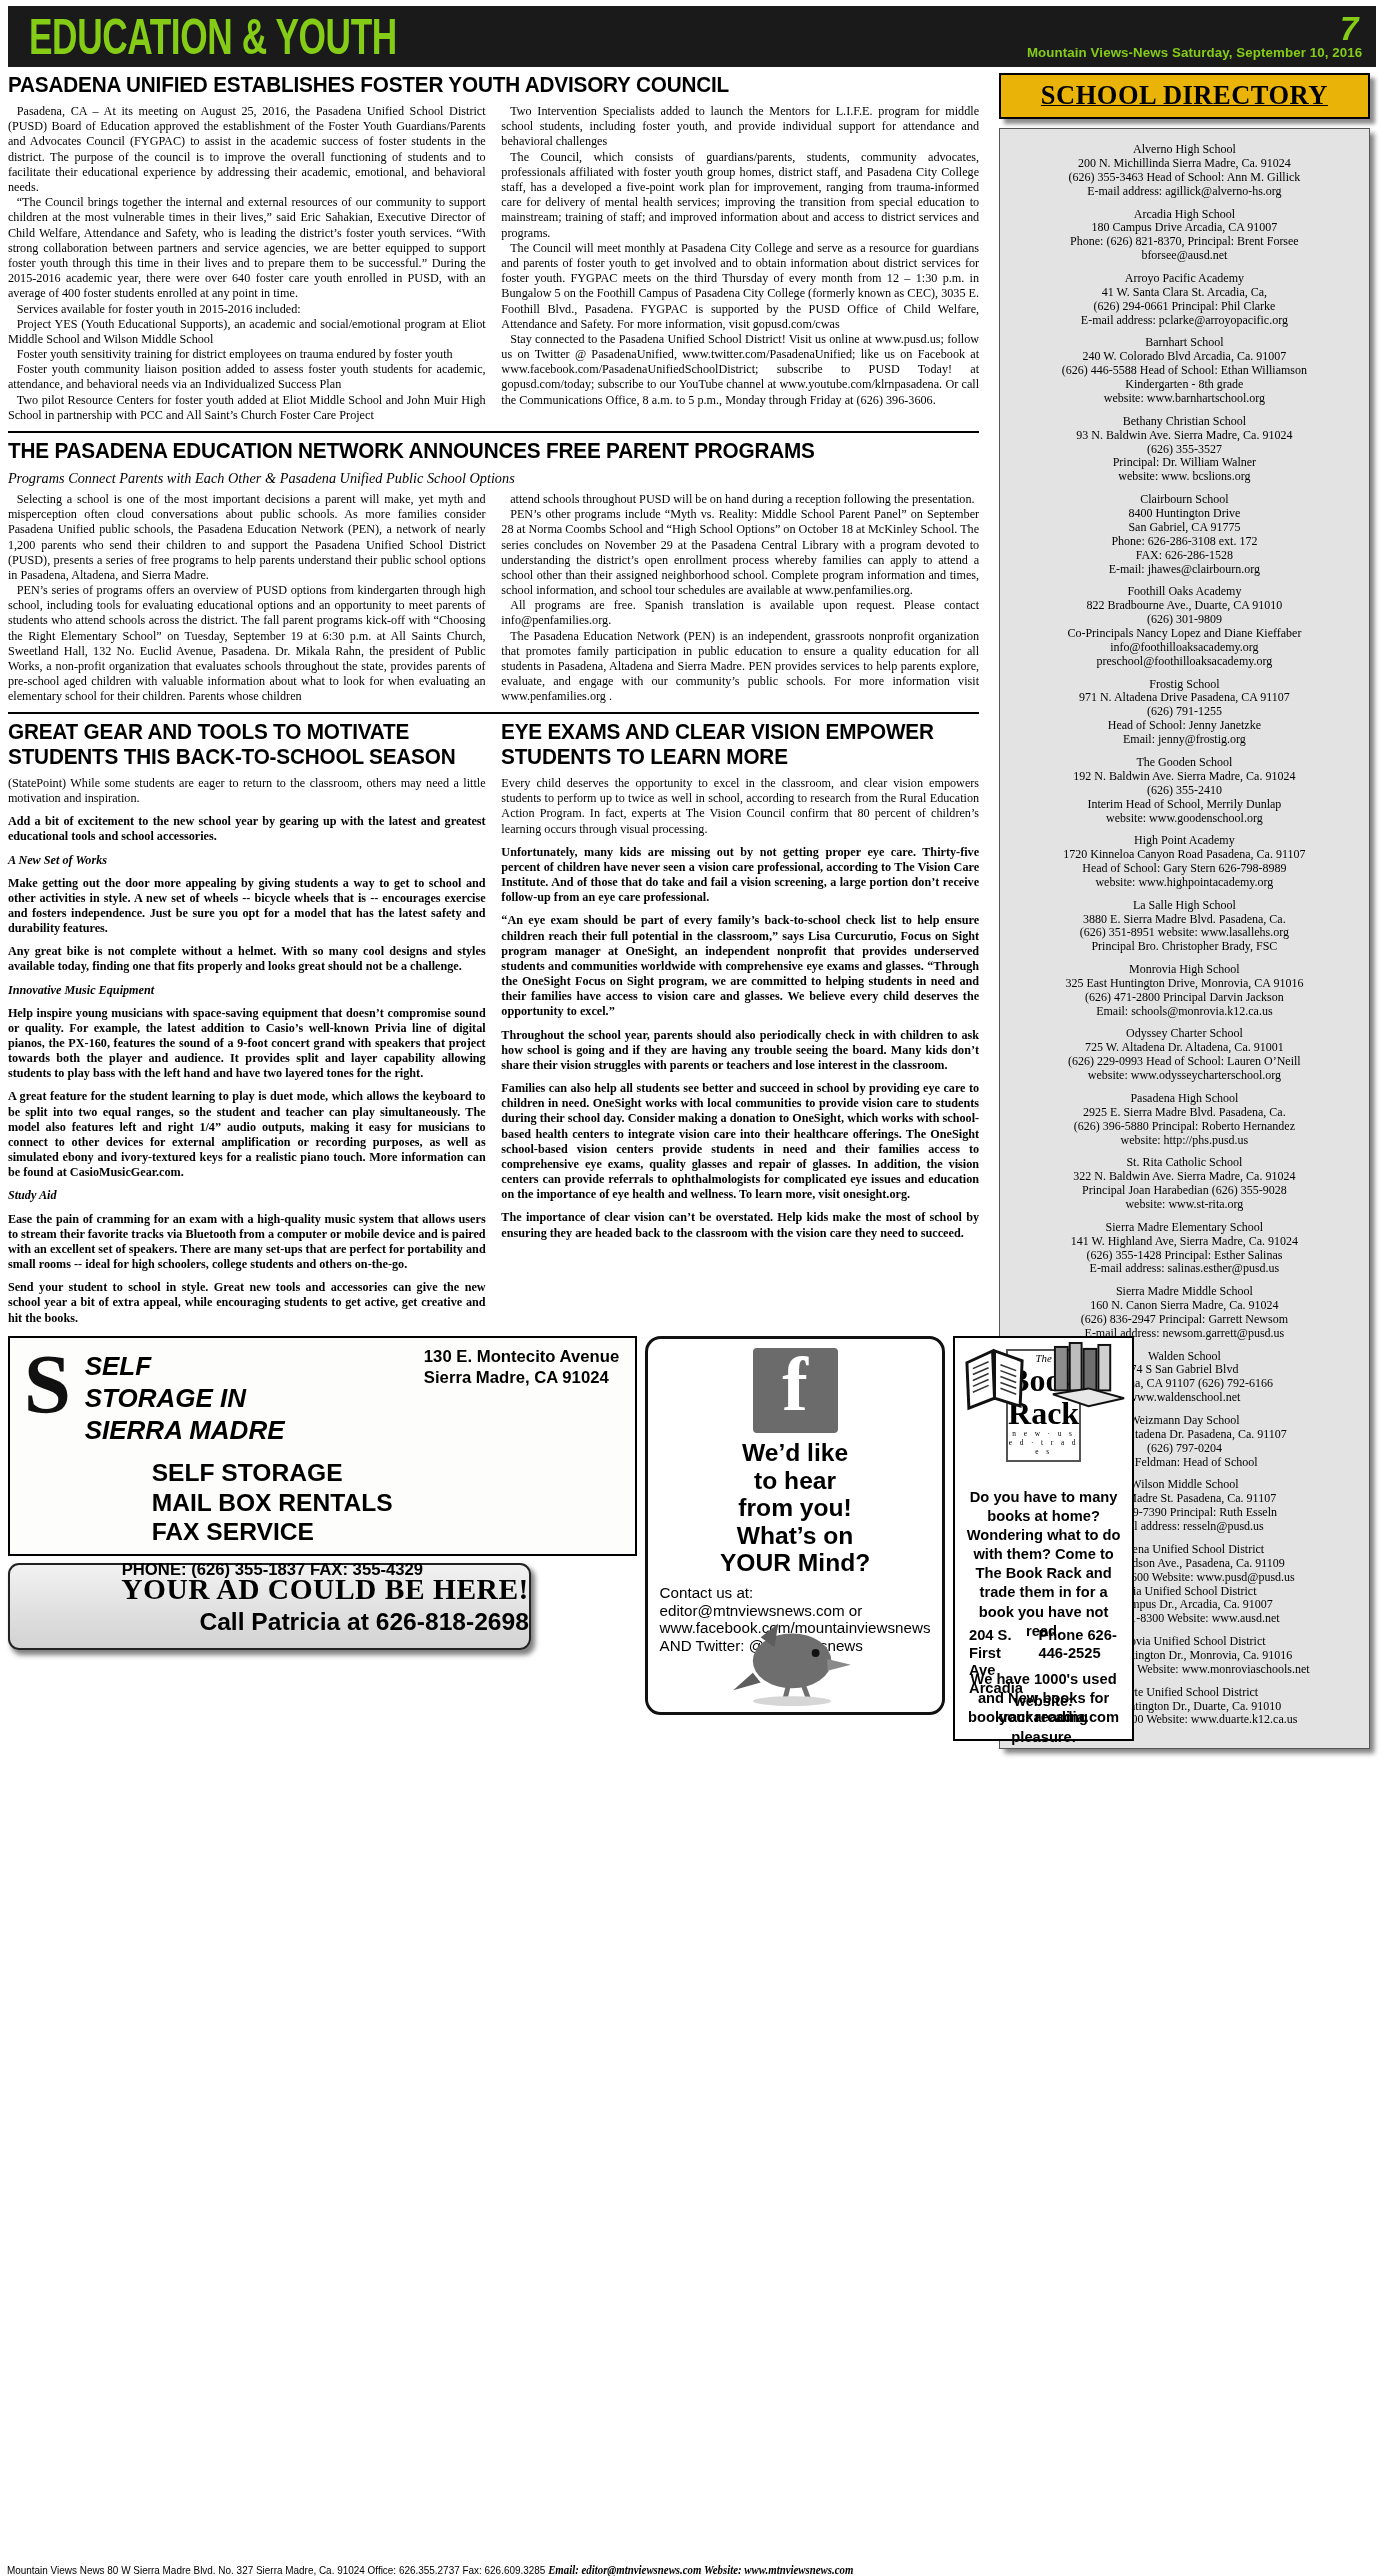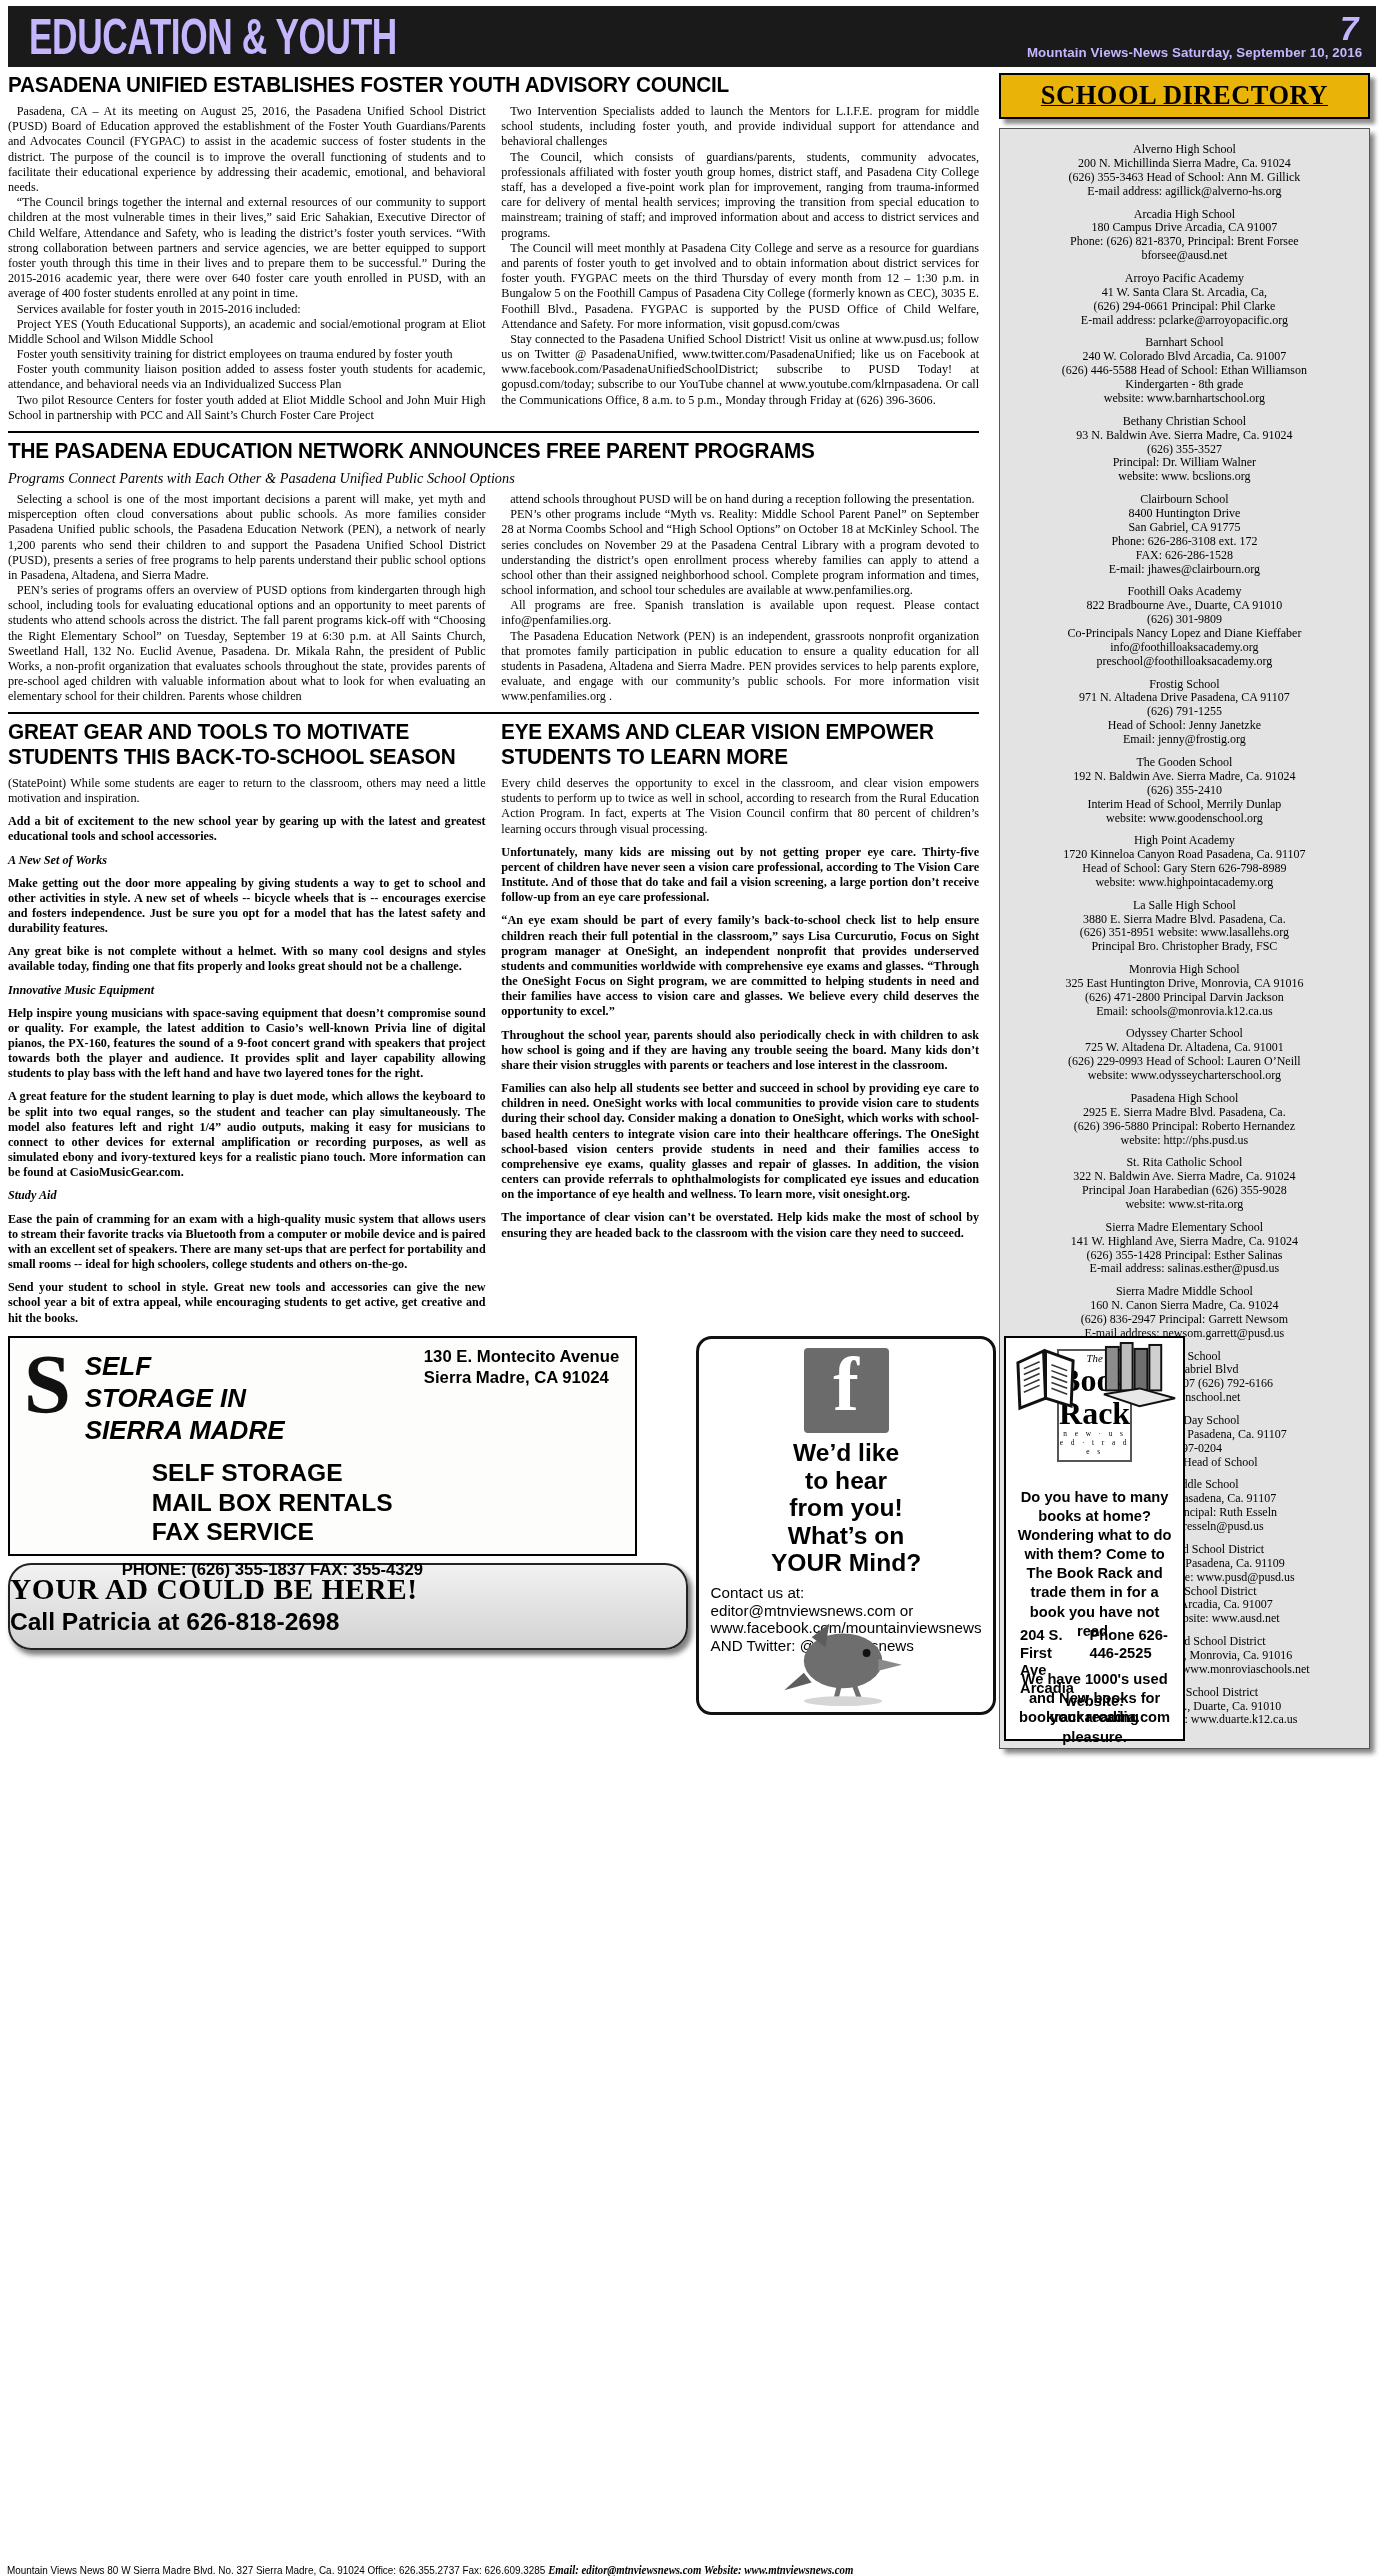--- a/index.html
+++ b/index.html
@@ -9,21 +9,21 @@
     background:#ffffff;
     font-family:"Liberation Serif", serif;
     color:#000;
     position:relative;
     overflow:hidden;
   }
   .page { width:1384px; height:2576px; position:relative; padding:0 7.9px; }
 
   
   .masthead {
-    background:#1a1a1a; color:#c4b5fd;
+    background:#1a1a1a; color:#84cc16;
     height:61px; margin:5.9px 0 0 0;
     display:flex; align-items:center; justify-content:space-between;
     padding:0 13.8px 0 21.6px;
     position:relative;
   }
   .masthead-title {
     font-family:"Liberation Sans", sans-serif;
     font-weight:bold; font-size:43px; letter-spacing:-0.5px;
     transform:scaleX(0.82) scaleY(1.18); transform-origin:left center;
     line-height:1;
@@ -111,25 +111,25 @@
     font-family:"Liberation Sans", sans-serif; font-weight:bold; font-size:16.7px;
     margin-left:98px; margin-top:13.8px;
   }
   .big-S {
     position:absolute; left:13.8px; top:13.8px;
     font-family:"Liberation Serif", serif; font-weight:bold;
     font-size:85px; line-height:0.78; color:#111;
   }
 
   .ad-yourad {
-    width:680px; margin-top:7.9px;
+    width:523px; margin-top:7.9px;
     background:linear-gradient(#f2f2f2,#d2d2d2);
-    border:2.9px solid #222; border-radius:23px;
+    border:2.9px solid #222; border-radius:11px;
     box-shadow:3.9px 4.9px 4.9px rgba(0,0,0,0.5);
-    text-align:left; padding:7.9px 0 11.8px 0;
+    text-align:right; padding:7.9px 0 11.8px 0;
   }
   .ad-yourad .l1 {
     font-family:"Liberation Serif", serif; font-weight:bold; font-size:29.5px;
     letter-spacing:0.5px;
   }
   .ad-yourad .l2 {
     font-family:"Liberation Sans", sans-serif; font-weight:bold; font-size:24.6px; margin-top:2px;
   }
 
   .ad-mind {

